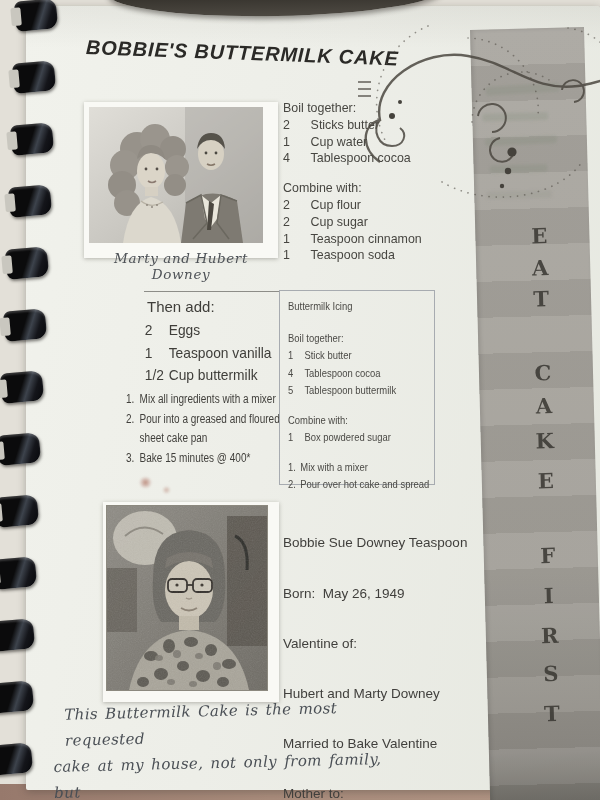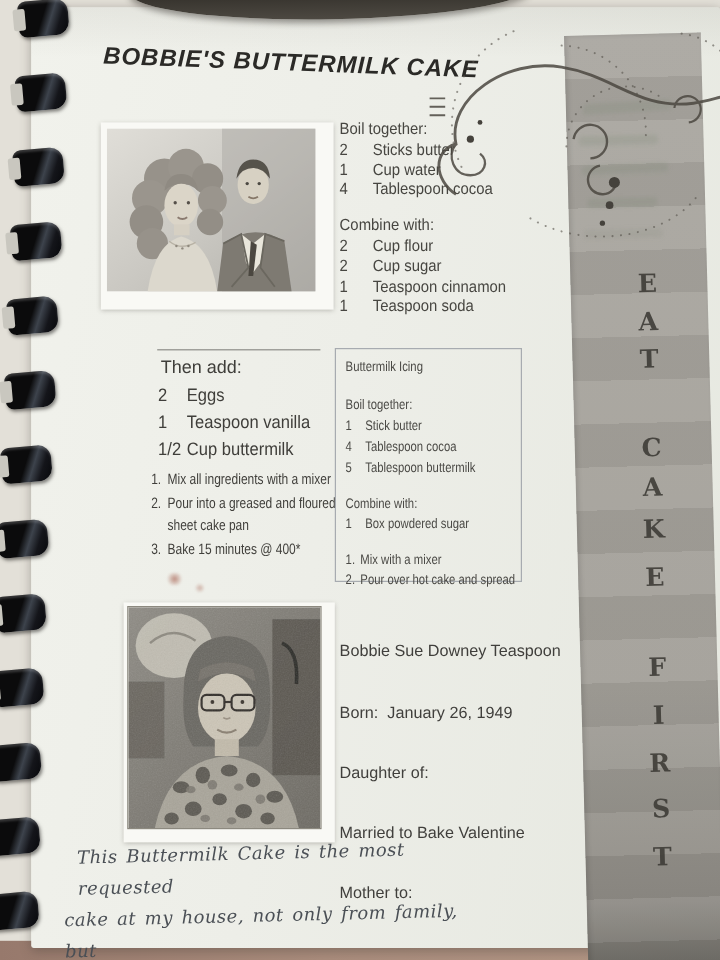--- a/index.html
+++ b/index.html
@@ -69,21 +69,21 @@
 
   
   .ing-main{position:absolute;left:257px;top:94px;width:190px;color:#474641;
     font-size:13.5px;line-height:16.8px;transform:scaleX(.92);transform-origin:0 0;}
   .ing-h{white-space:nowrap;}
   .ing-h.gap{margin-top:13px;}
   .ing-row{display:flex;white-space:nowrap;}
   .ing-row .q{width:30px;flex:0 0 auto;}
 
   
-  .thenbox{position:absolute;left:103px;top:285px;width:150px;color:#3f3e3a;}
+  .thenbox{position:absolute;left:116px;top:285px;width:150px;color:#3f3e3a;}
   .thenbox .topline{border-top:1px solid #8d8d88;width:136px;margin:0 0 6px 2px;}
   .then-h{font-size:15px;margin-left:5px;margin-bottom:4px;white-space:nowrap;}
   .then-row{display:flex;font-size:15px;line-height:22.5px;white-space:nowrap;
     transform:scaleX(.92);transform-origin:0 0;}
   .then-row .q{width:26px;flex:0 0 auto;padding-left:3px;}
 
   .steps{position:absolute;left:100px;top:384px;width:200px;color:#403f3b;
     font-size:12.5px;line-height:19.5px;transform:scaleX(.8);transform-origin:0 0;}
   .step{display:flex;}
   .step .n{width:17px;flex:0 0 auto;}
@@ -248,20 +248,21 @@
             <path d="M118,57 q4,2.5 8,0" stroke="#857768" stroke-width="1.5" fill="none"></path>
             <path d="M92,136 L97,96 Q122,78 148,94 L154,136 Z" fill="#7e7a72"></path>
             <path d="M112,88 L122,96 L132,88 L128,112 L122,120 L116,112 Z" fill="#e9e6db"></path>
             <path d="M120,94 l5,3 l-3,26 l-4,0 Z" fill="#4b473f"></path>
             <path d="M97,96 L112,88 L118,116 L104,132" fill="none" stroke="#6b675f" stroke-width="1.5"></path>
             <path d="M148,94 L132,88 L128,116 L140,132" fill="none" stroke="#6b675f" stroke-width="1.5"></path>
           </g>
         </g>
       </svg>
     </div>
+    <div class="caption">Marty and Hubert Downey</div>
 
     <div class="ing-main">
       <div class="ing-h">Boil together:</div>
       <div class="ing-row">
           <span class="q">2</span>
           <span>Sticks butter</span>
         </div>
       <div class="ing-row">
           <span class="q">1</span>
           <span>Cup water</span>
@@ -417,22 +418,23 @@
             <ellipse cx="64" cy="176" rx="4" ry="3"></ellipse>
               <ellipse cx="86" cy="178" rx="4" ry="3"></ellipse>
           </g>
         </g>
         <rect width="160" height="184" filter="url(#gr)" opacity=".16"></rect>
       </svg>
     </div>
 
     <div class="bio">
       <div>Bobbie Sue Downey Teaspoon</div>
-      <div>Born:  January 26, 1949</div>
-      <div>Daughter of:</div>
+      <div>Born:  May 26, 1949</div>
+      <div>Valentine of:</div>
+      <div>Hubert and Marty Downey</div>
       <div>Married to Bake Valentine</div>
       <div>Mother to:</div>
       
       
       
       
       
       
       
     </div>

